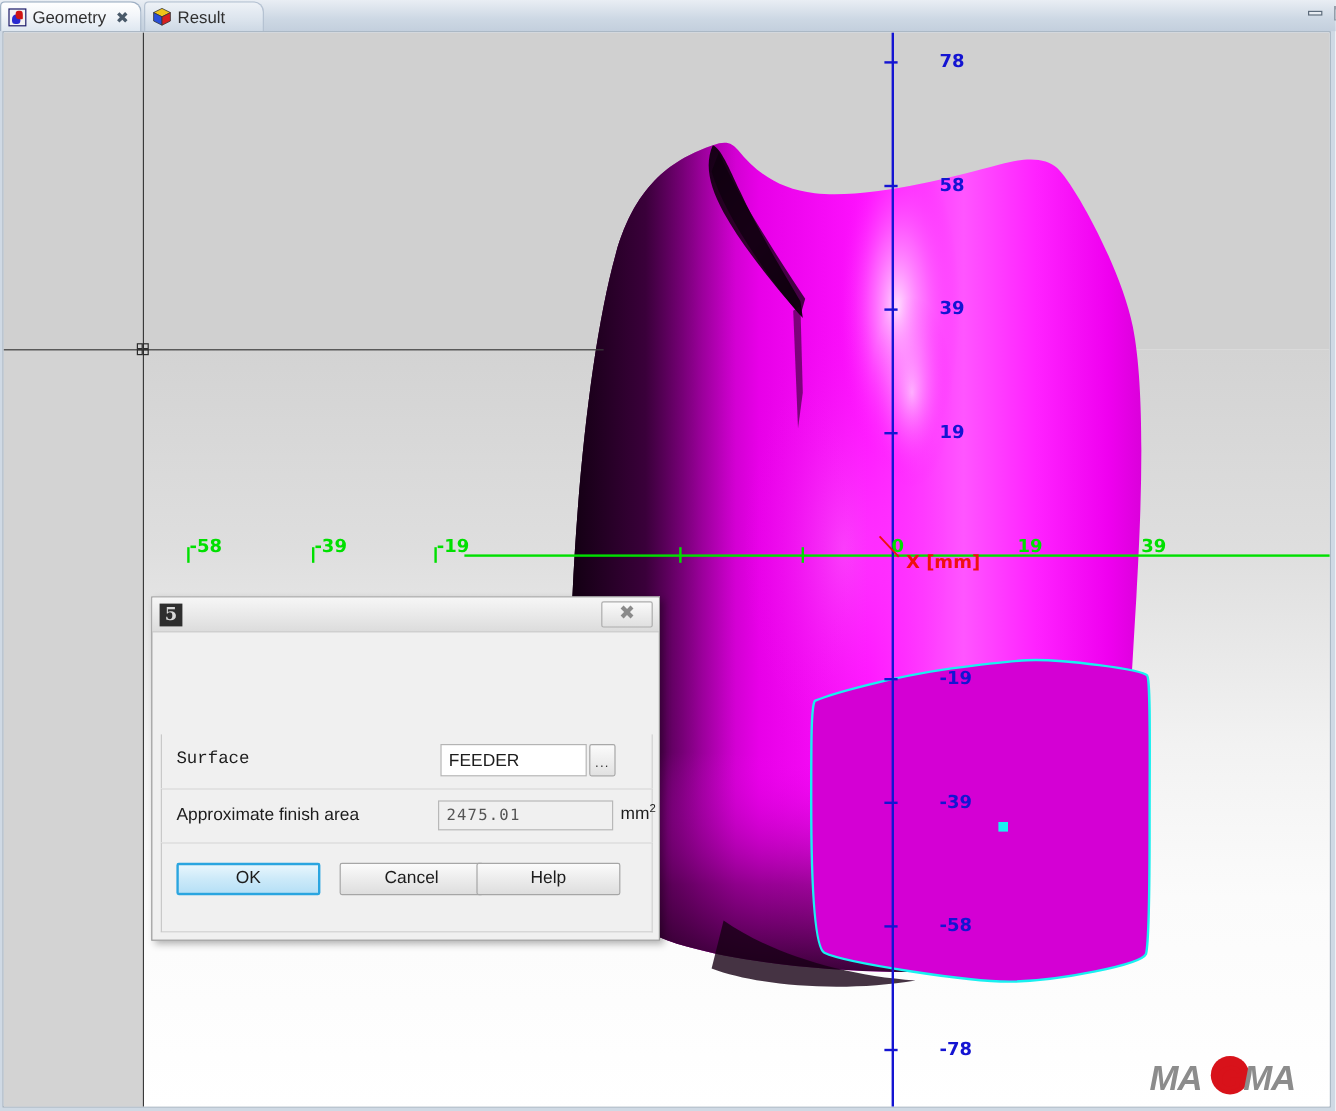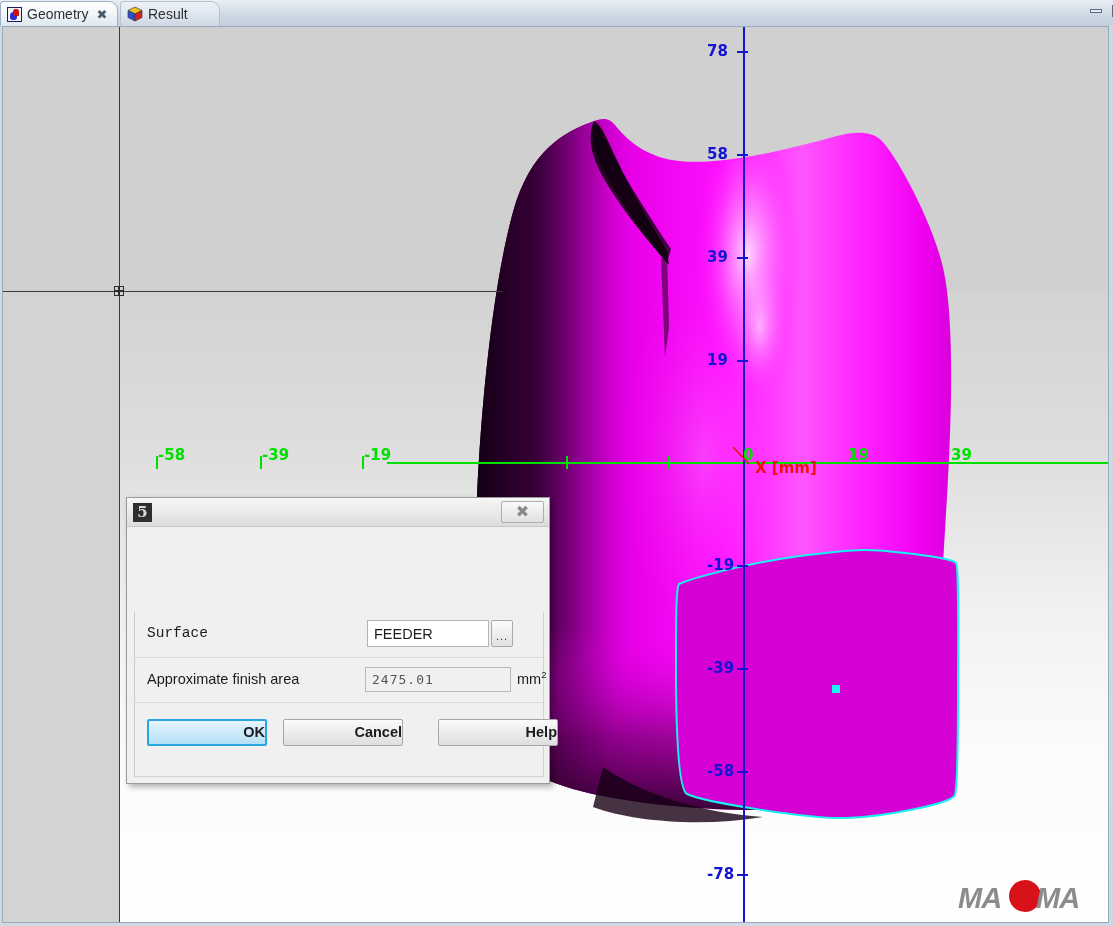--- a/index.html
+++ b/index.html
@@ -208,21 +208,21 @@
     font-family: "DejaVu Sans", sans-serif;
     white-space: nowrap;
   }
   .lbl-y {
     position: absolute;
     color: #1414d2;
     font-size: 15px;
     font-weight: bold;
     font-family: "DejaVu Sans", sans-serif;
     white-space: nowrap;
-    left: 704px;
+    left: 780px;
   }
   #axis-x-title {
     position: absolute;
     left: 752px; top: 432px;
     color: #ef1010;
     font-size: 15px;
     font-weight: bold;
     font-family: "DejaVu Sans", sans-serif;
     white-space: nowrap;
   }
@@ -401,34 +401,33 @@
   .dlg-btn {
     position: absolute;
     top: 16px;
     height: 27px;
     background: linear-gradient(to bottom, #fbfbfb 0%, #ececec 50%, #dedede 100%);
     border: 1px solid #a6a6a6;
     border-radius: 2px;
     box-sizing: border-box;
     font-size: 14.5px;
     color: #1c1c1c;
-    text-align: right;
+    text-align: center;
     line-height: 25px;
     font-family: "Liberation Sans", sans-serif;
-    font-weight: bold;
   }
   #btn-ok {
     left: 12px;
     width: 120px;
     background: linear-gradient(to bottom, #e8f6fd 0%, #cdeaf9 48%, #b6e0f6 100%);
     border: 2px solid #2aa5e0;
     line-height: 23px;
   }
   #btn-cancel { left: 148px; width: 120px; }
-  #btn-help   { left: 258px; left: 262px; width: 120px; margin-left: 41px; }
+  #btn-help   { left: 258px; left: 262px; width: 120px; }
 </style>
 </head>
 <body>
 
 <div id="app">
 
   <div id="tabbar">
 
     <div class="tab active">
       <span class="geo-icon"></span>

